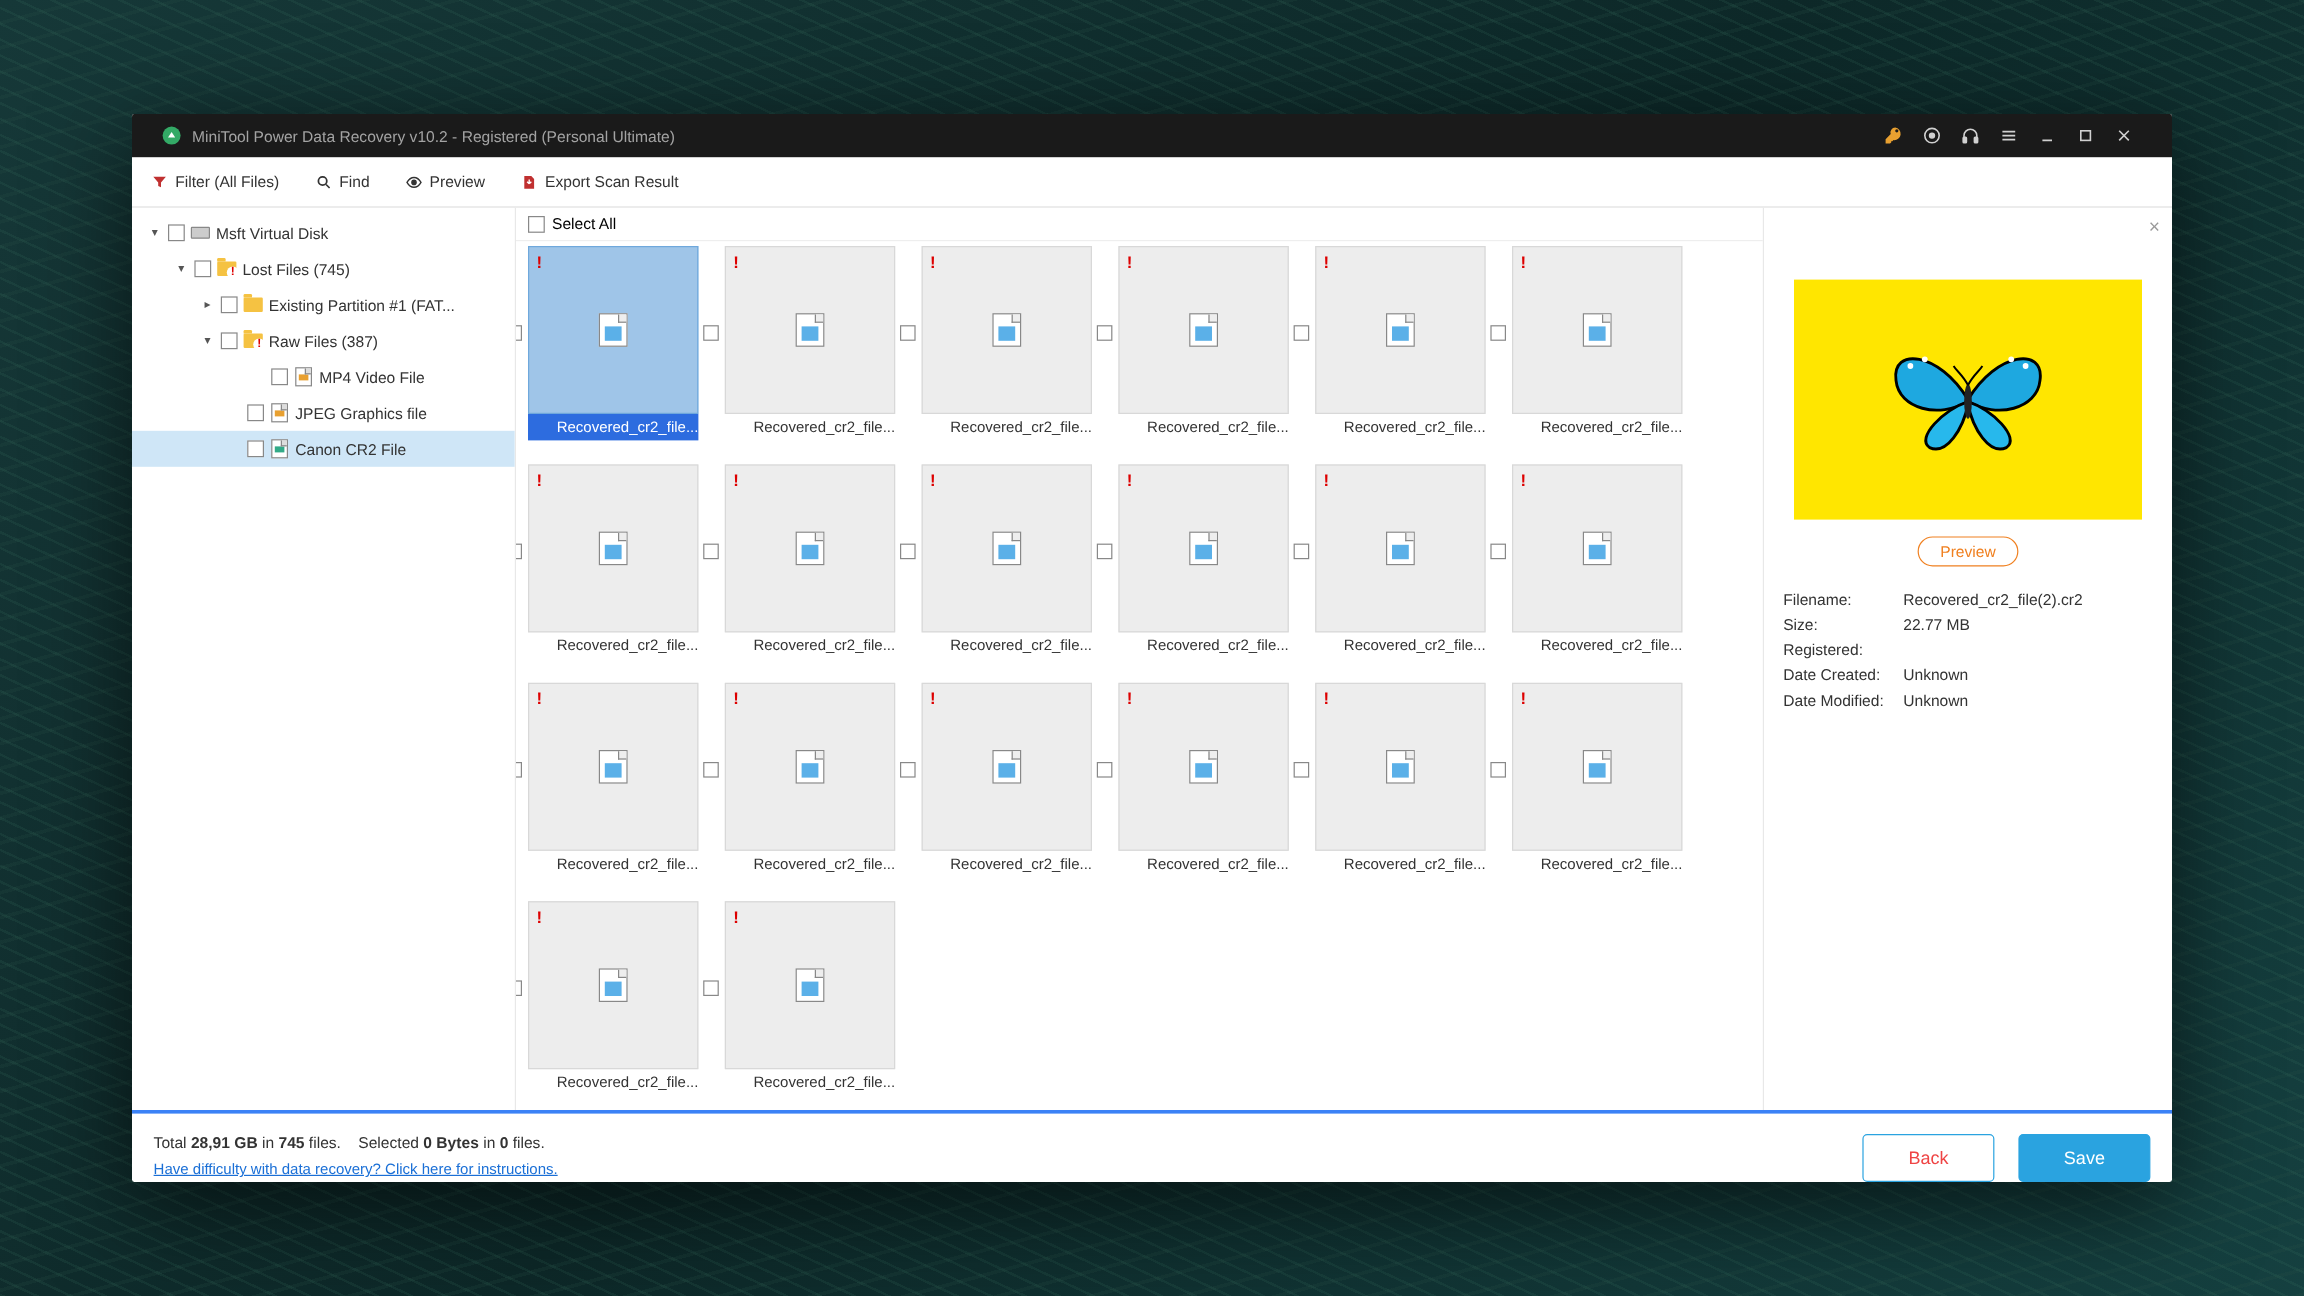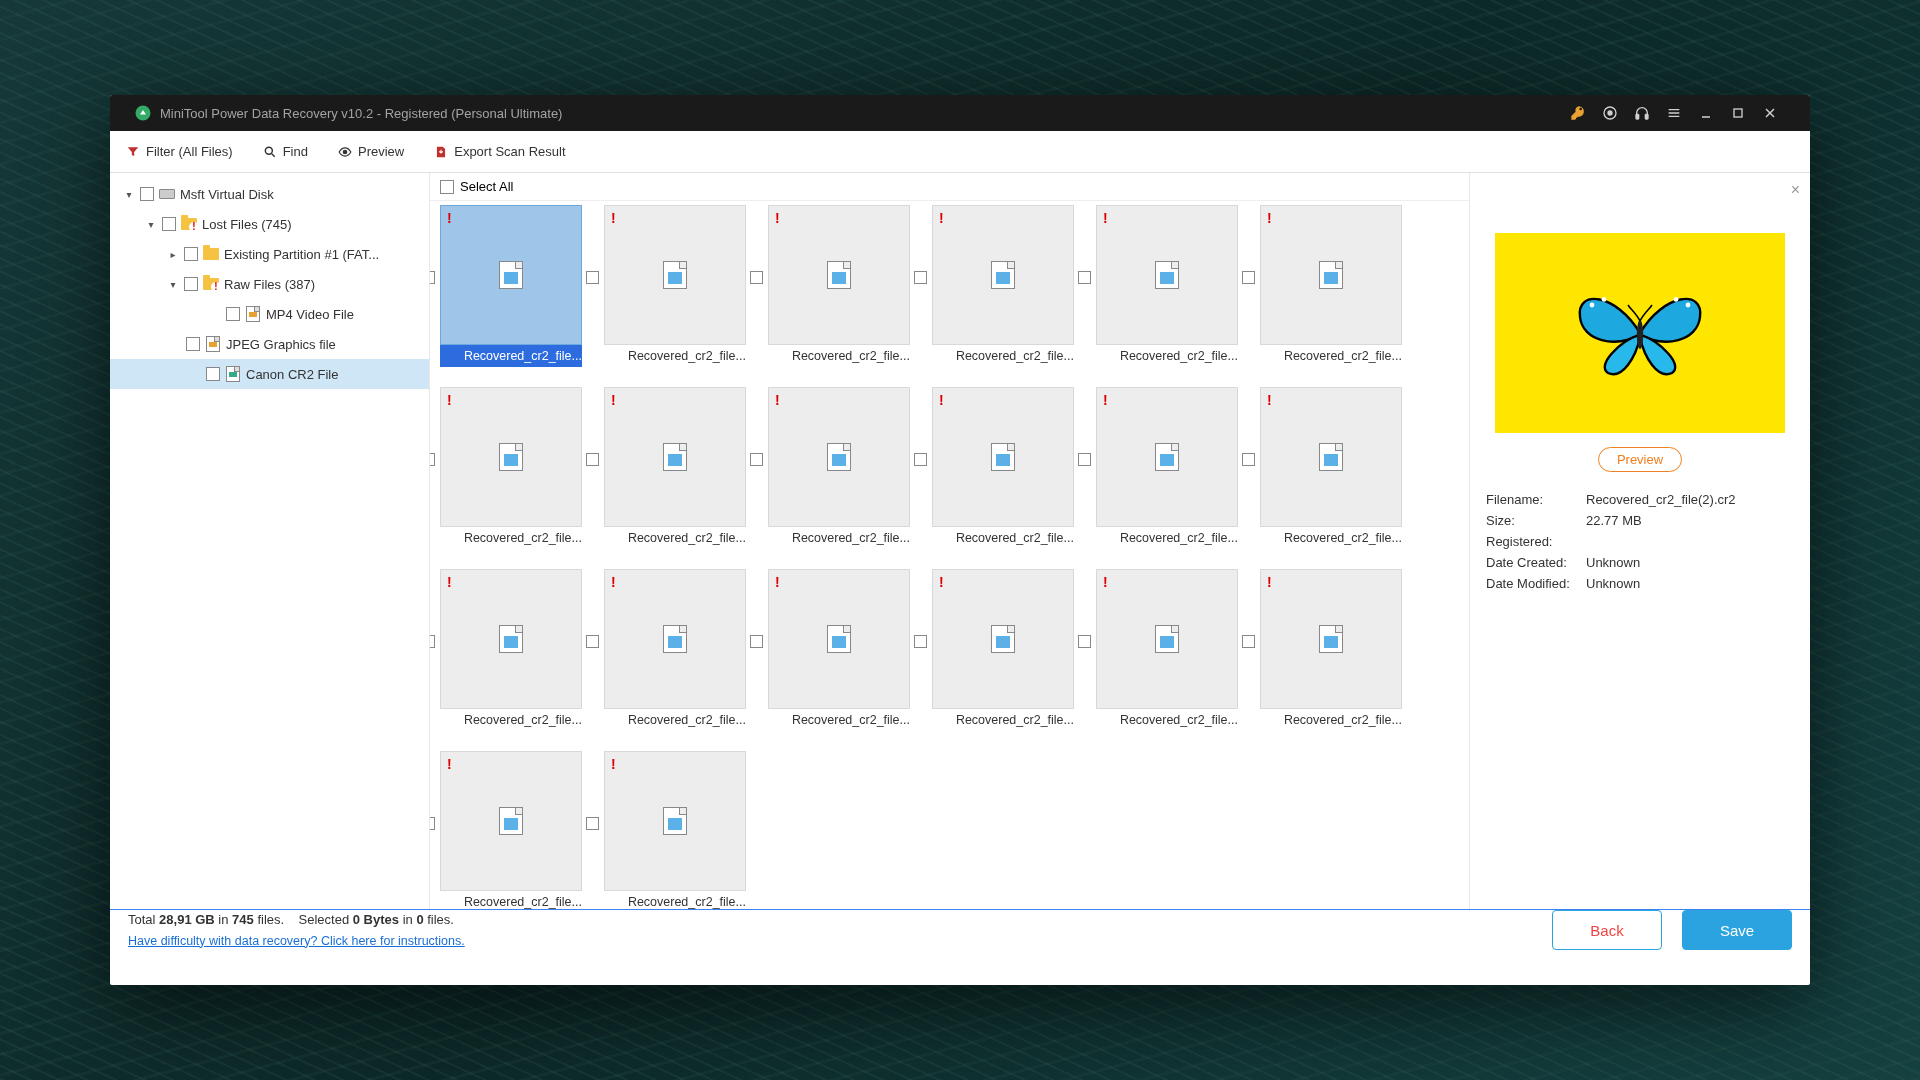--- a/index.html
+++ b/index.html
@@ -83,22 +83,22 @@
 .preview-pane { width:340px; padding:10px 16px; position:relative; font-size:13px;}
 .preview-close { position:absolute; top:8px; right:10px; color:#999; cursor:pointer; font-size:16px;}
 .preview-img { width:290px; height:200px; background:#ffe600; margin:50px auto 14px; display:flex; align-items:center; justify-content:center;}
 .butterfly { width:160px; height:120px;}
 .preview-btn { display:block; margin:0 auto 20px; padding:4px 18px; border:1px solid #f08020; color:#f08020; background:#fff; border-radius:14px; font-size:13px; cursor:pointer;}
 .meta { display:grid; grid-template-columns: 100px 1fr; row-gap:6px; font-size:13px;}
 .meta .k { color:#333;}
 .meta .v { color:#333;}
 
 .footer {
-  height: 76px; border-top:1px solid #3b82f6;
-  display:flex; align-items:flex-start; padding:0 18px; gap:20px;
+  height: 60px; border-top:3px solid #3b82f6;
+  display:flex; align-items:flex-end; padding:0 18px; gap:20px;
 }
 .footer-text { font-size:13px; color:#333; line-height:1.6;}
 .footer-text a { color:#1a6fd6; text-decoration:underline; font-size:12.5px;}
 .footer .fspacer { flex:1; }
 .btn { width:110px; height:40px; border-radius:4px; font-size:15px; cursor:pointer; border:1px solid; }
 .btn-back { background:#fff; color:#ef4444; border-color:#2aa3e0;}
 .btn-save { background:#2aa3e0; color:#fff; border-color:#2aa3e0;}
 
 ::-webkit-scrollbar { width:10px; }
 ::-webkit-scrollbar-thumb { background:#c8c8c8; border-radius:5px;}
@@ -226,21 +226,21 @@
           </span>
         <span>Raw Files (387)</span>
       </div>
       <div class="tree-row" style="padding-left:112px">
         <span class="tree-cb"></span>
         <span class="tree-ic">
             <span class="file-ic file-orange"></span>
           </span>
         <span>MP4 Video File</span>
       </div>
-      <div class="tree-row" style="padding-left:72px">
+      <div class="tree-row" style="padding-left:92px">
         <span class="tree-cb"></span>
         <span class="tree-ic">
             <span class="file-ic file-orange"></span>
           </span>
         <span>JPEG Graphics file</span>
       </div>
       <div class="tree-row selected" style="padding-left:92px">
         <span class="tree-cb"></span>
         <span class="tree-ic">
             <span class="file-ic file-green"></span>

